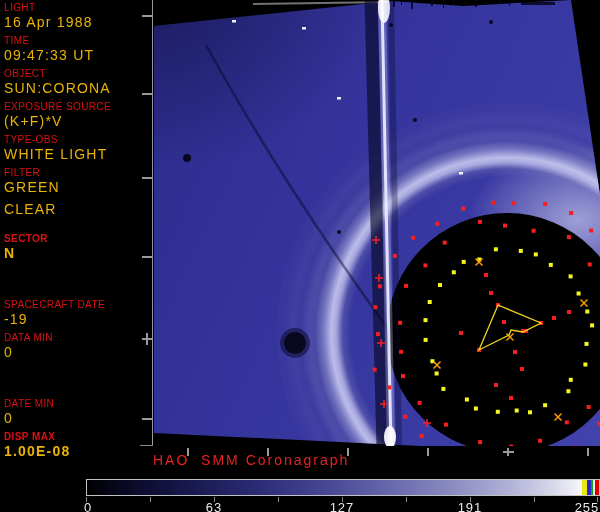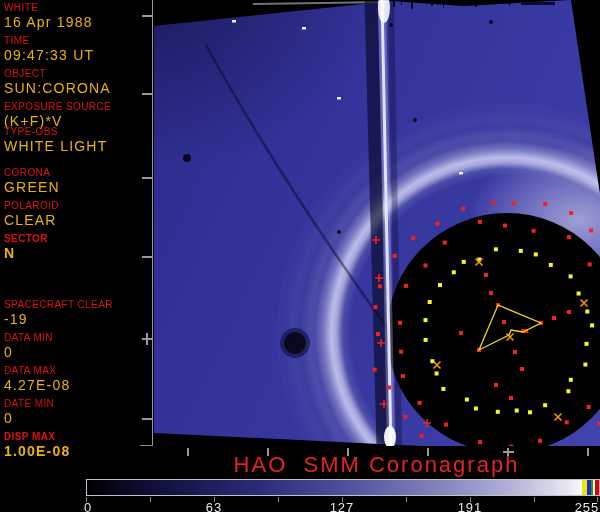--- a/index.html
+++ b/index.html
@@ -36,80 +36,75 @@
       rgba(130,130,195,.28) 61%,
       rgba(90,90,165,.18) 63.5%,
       rgba(120,120,190,.16) 66%,
       rgba(80,80,160,.10) 69%,
       rgba(100,100,175,.08) 73%,
       rgba(0,0,0,0) 80%);}
   #occulting-disk{position:absolute;left:234px;top:213px;width:240px;height:240px;border-radius:50%;
     background:radial-gradient(circle,#000 0 96%,rgba(0,0,5,.55) 99%,rgba(0,0,0,0) 100%);}
   #overlay{position:absolute;left:0;top:0;}
   
-  #image-title{position:absolute;left:153px;top:452px;width:447px;text-align:center;
-    font-size:22px;letter-spacing:2px;color:#e62222;white-space:pre;}
+  #image-title{position:absolute;left:153px;top:452px;width:447px;text-align:left;
+    font-size:14px;letter-spacing:2px;color:#e62222;white-space:pre;}
   #colorbar{position:absolute;left:86px;top:479px;width:512px;height:15px;border:1px solid #c2c2c2;
     background:linear-gradient(to right,
       #000002 0%,#0c0c2e 10%,#1b1b55 22%,#2e2e7a 35%,#4a4a97 48%,#6a6aae 60%,
       #8d8dc2 72%,#b3b3d8 83%,#d8d8ea 91%,#f4f4fa 96.2%,#f4f4fa 96.6%,
       #e8e810 96.6% 97.6%,#2828c8 97.6% 98.4%,#18a018 98.4% 98.9%,
       #f2f2f2 98.9% 99.3%,#e00000 99.3% 100%);}
   .cbar-tick{position:absolute;top:497px;width:1px;height:5px;background:#8a8a8a;}
   .cbar-label{position:absolute;top:500px;width:34px;margin-left:-17px;text-align:center;
     font-size:13px;color:#e8e8e8;letter-spacing:1px;}
 </style>
 </head>
 <body>
 
 <div id="root">
   <div id="sidebar">
       <div class="meta-row" style="top: 2px;">
-        <span class="meta-label">WHITE</span>
+        <span class="meta-label">LIGHT</span>
         <span class="meta-value">16 Apr 1988</span>
       </div>
       <div class="meta-row" style="top: 35px;">
         <span class="meta-label">TIME</span>
         <span class="meta-value">09:47:33 UT</span>
       </div>
       <div class="meta-row" style="top: 68px;">
         <span class="meta-label">OBJECT</span>
         <span class="meta-value">SUN:CORONA</span>
       </div>
       <div class="meta-row" style="top: 101px;">
         <span class="meta-label">EXPOSURE SOURCE</span>
         <span class="meta-value">(K+F)*V</span>
       </div>
-      <div class="meta-row" style="top: 126px;">
+      <div class="meta-row" style="top: 134px;">
         <span class="meta-label">TYPE-OBS</span>
         <span class="meta-value">WHITE LIGHT</span>
       </div>
       <div class="meta-row" style="top: 167px;">
-        <span class="meta-label">CORONA</span>
+        <span class="meta-label">FILTER</span>
         <span class="meta-value">GREEN</span>
       </div>
       <div class="meta-row" style="top: 200px;">
-        <span class="meta-label">POLAROID</span>
         <span class="meta-value">CLEAR</span>
       </div>
       <div class="meta-row" style="top: 233px; font-weight: bold;">
         <span class="meta-label">SECTOR</span>
         <span class="meta-value">N</span>
       </div>
       <div class="meta-row" style="top: 299px;">
-        <span class="meta-label">SPACECRAFT CLEAR</span>
+        <span class="meta-label">SPACECRAFT DATE</span>
         <span class="meta-value">-19</span>
       </div>
       <div class="meta-row" style="top: 332px;">
         <span class="meta-label">DATA MIN</span>
         <span class="meta-value">0</span>
-      </div>
-      <div class="meta-row" style="top: 365px;">
-        <span class="meta-label">DATA MAX</span>
-        <span class="meta-value">4.27E-08</span>
       </div>
       <div class="meta-row" style="top: 398px;">
         <span class="meta-label">DATE MIN</span>
         <span class="meta-value">0</span>
       </div>
       <div class="meta-row" style="top: 431px; font-weight: bold;">
         <span class="meta-label">DISP MAX</span>
         <span class="meta-value">1.00E-08</span>
       </div>
     </div>

